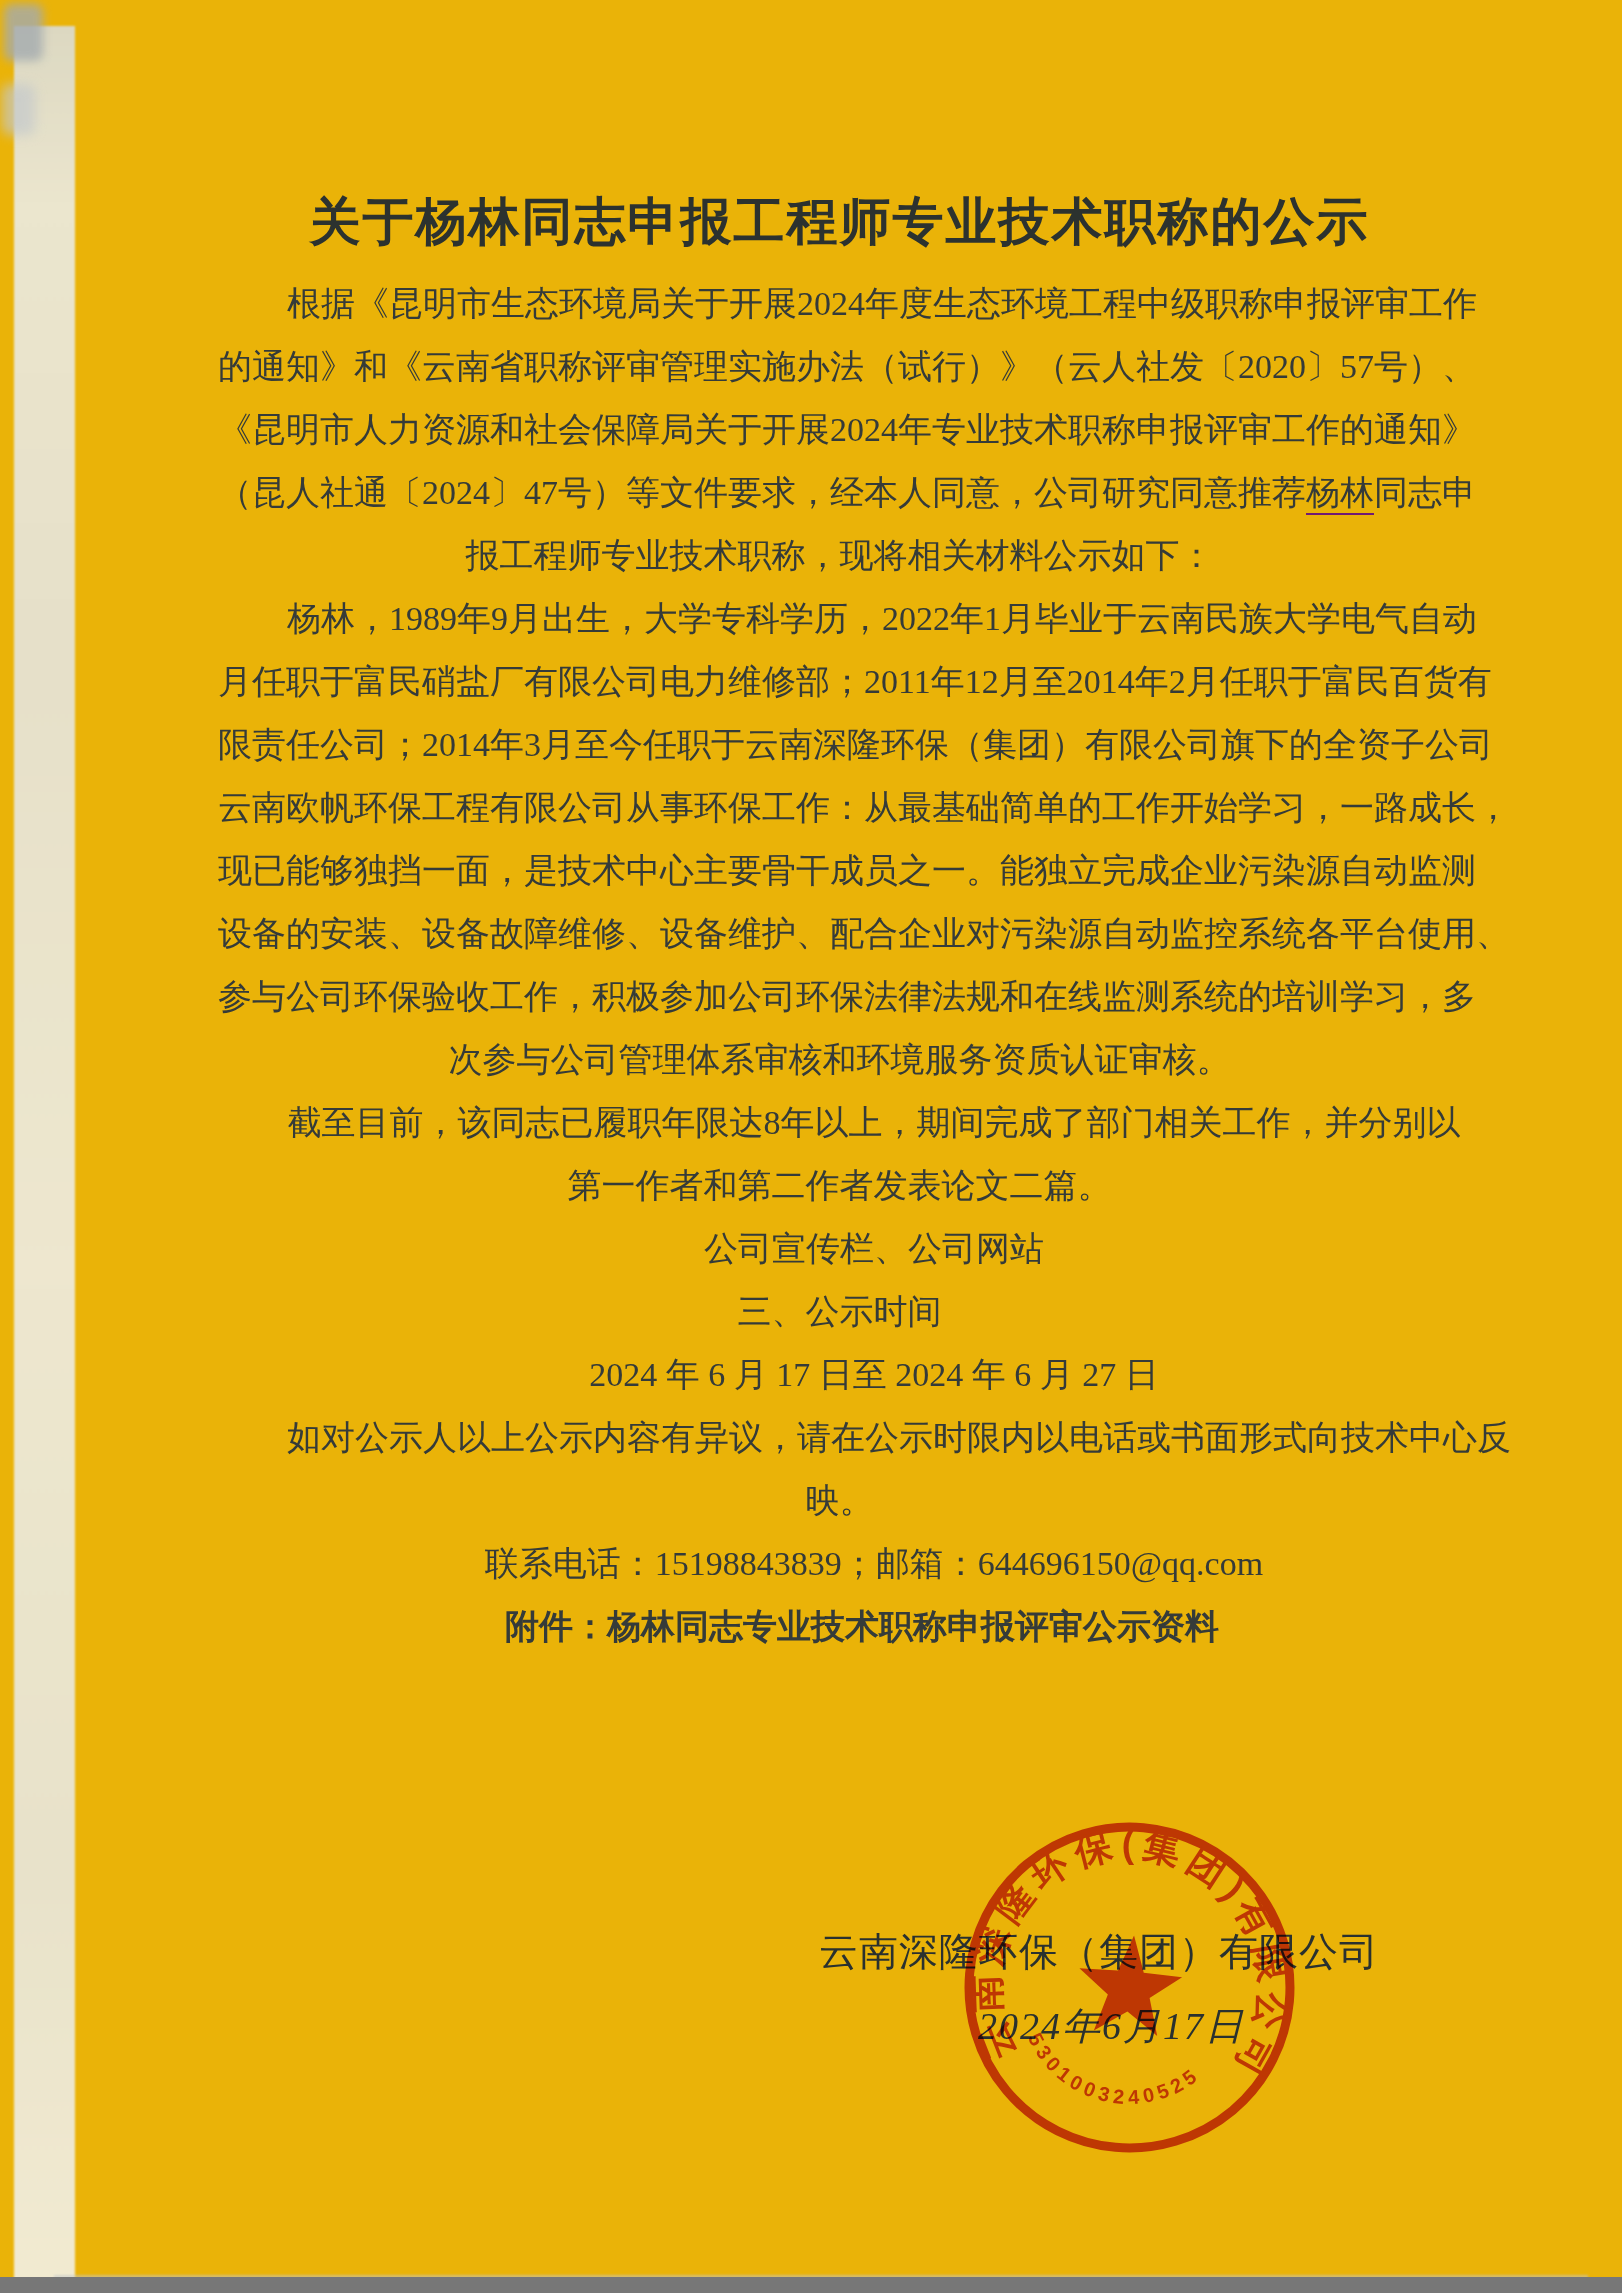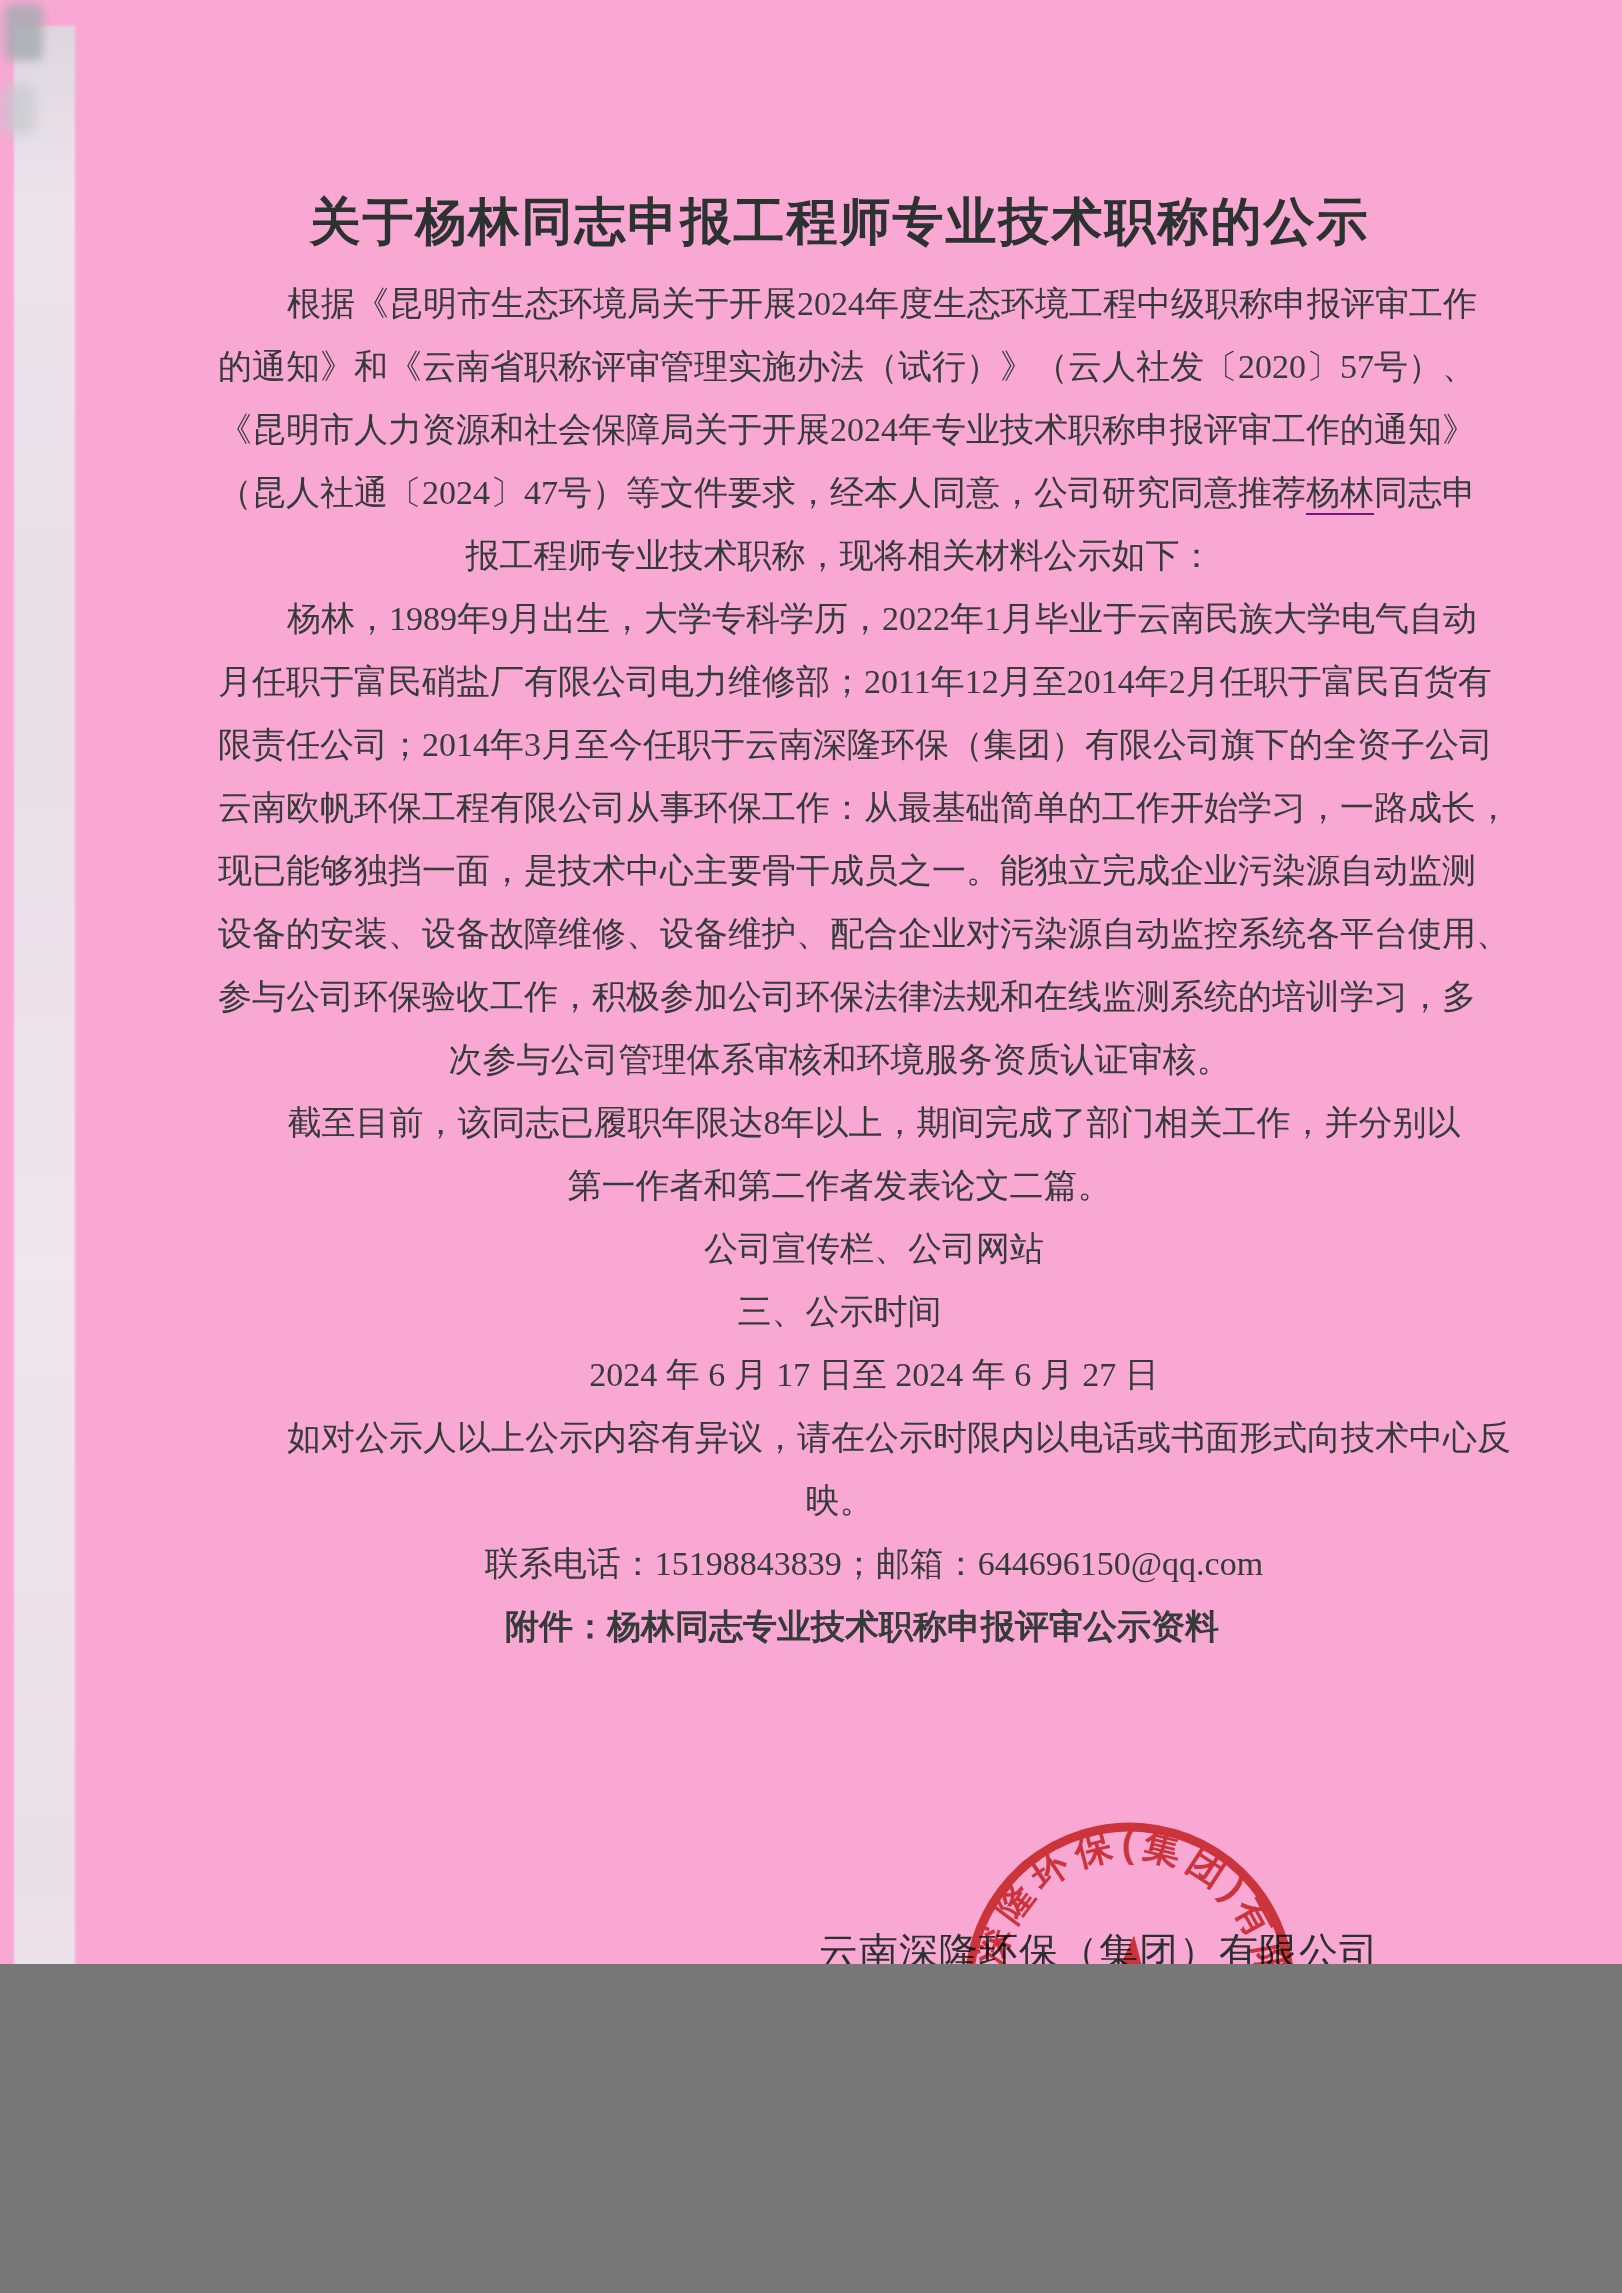--- a/index.html
+++ b/index.html
@@ -1,18 +1,18 @@
 <!DOCTYPE html>
 <html><head>
 <meta charset="utf-8">
 <style>
   html,body { margin:0; padding:0; background:#777; }
   .page {
-    position:relative; width:1622px; height:1964px;
-    background:#f9a8d4; overflow:hidden;
+    position:relative; width:1622px; height:2277px;
+    background:#eab308; overflow:hidden;
     font-family:"Liberation Serif","DejaVu Serif",serif;
     color:#353b39;
   }
   
   .edge-band {
     position:absolute; left:13.7px; top:25.5px; width:61px; height:2254px;
     background:linear-gradient(180deg,#dadfe2 0%,#ecefF1 8%,#e6e9eb 28%,#eff1f2 55%,#e8ebec 82%,#f4f5f5 100%);
     opacity:.85; filter:blur(1px);
   }
   .corner-mark-a { position:absolute; left:3.9px; top:3.9px; width:39px; height:57px; background:#a4abaf; filter:blur(4.9px); opacity:.8; border-radius:7.8px; }

